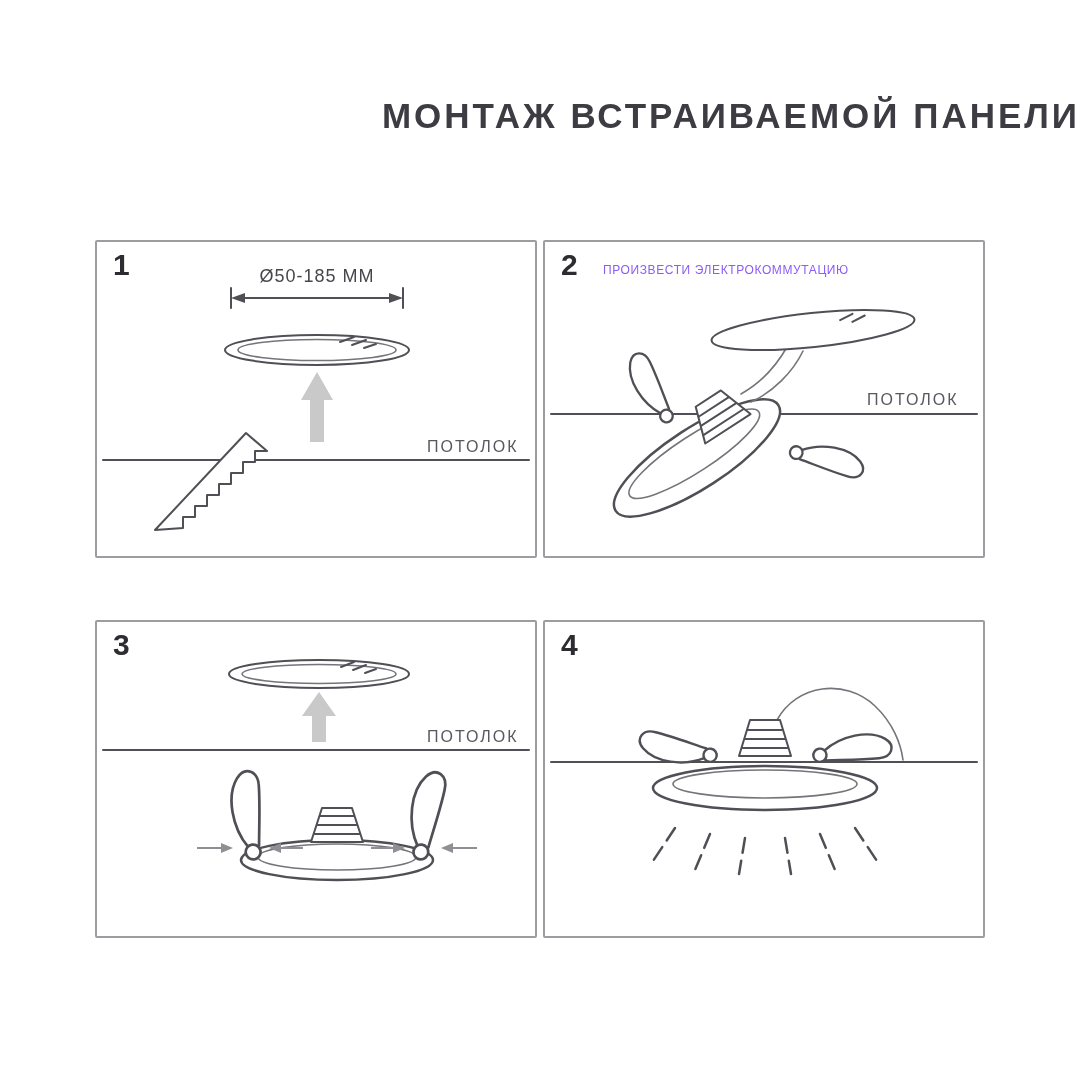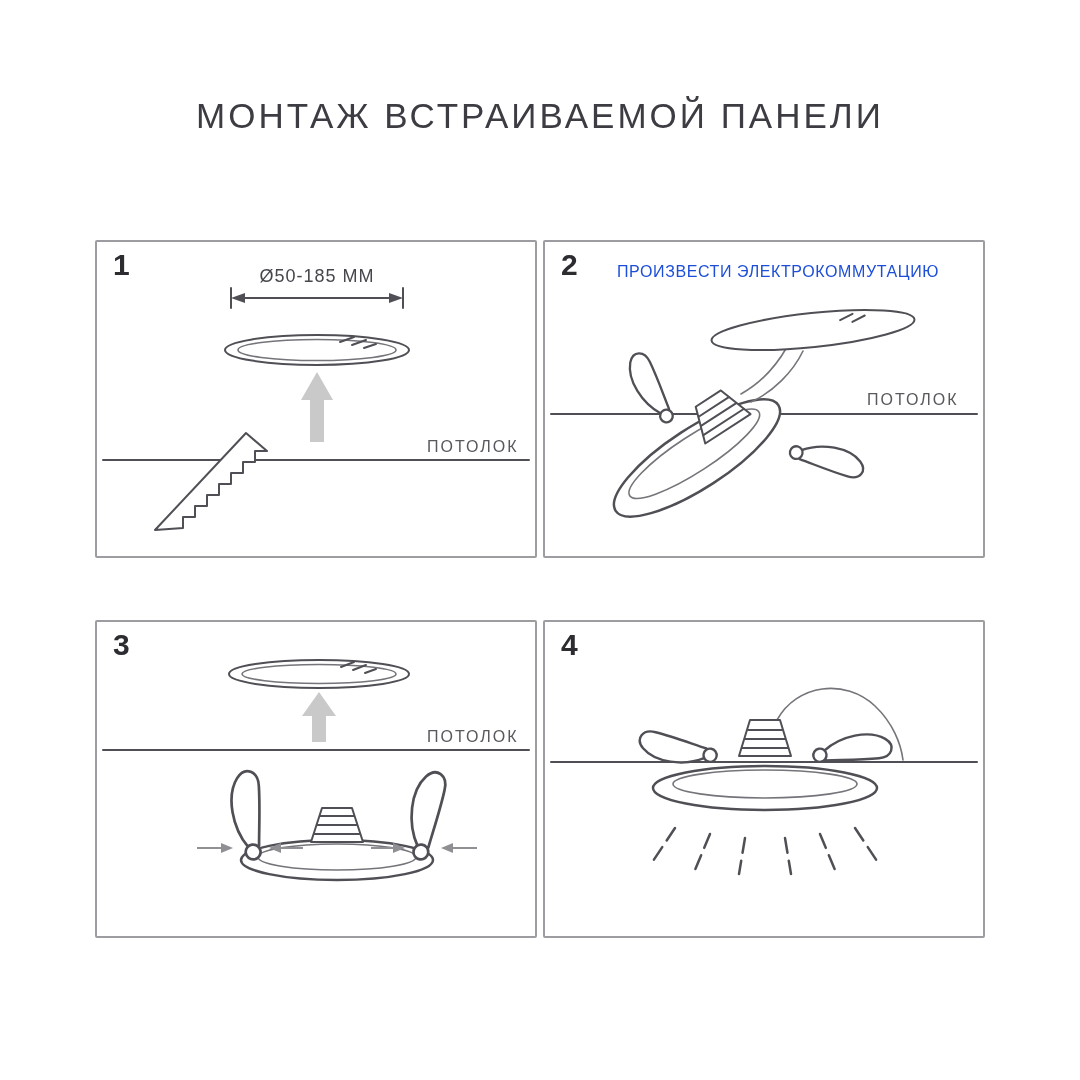--- a/index.html
+++ b/index.html
@@ -1,26 +1,26 @@
 <!DOCTYPE html>
 <html><head>
 <meta charset="utf-8">
 <style>
   html,body{margin:0;padding:0;background:#fff;}
   .page{position:relative;width:1080px;height:1080px;background:#ffffff;
         font-family:"Liberation Sans",sans-serif;overflow:hidden;}
-  .title{position:absolute;left:0;top:96px;width:100%;text-align:center;
-         font-size:35px;font-weight:400;letter-spacing:3px;color:#3c3c42;}
+  .title{position:absolute;left:0;top:96px;width:100%;text-align:right;
+         font-size:35px;font-weight:700;letter-spacing:3px;color:#3c3c42;}
   .panel{position:absolute;width:442px;height:318px;border:2px solid #9c9ca1;
          background:#fff;box-sizing:border-box;border-radius:2px;}
   #p1{left:95px;top:240px;} #p2{left:543px;top:240px;}
   #p3{left:95px;top:620px;} #p4{left:543px;top:620px;}
   .num{position:absolute;left:16px;top:6px;font-size:30px;font-weight:700;color:#2c2c31;z-index:2;}
-  .cap-top{position:absolute;left:72px;top:21px;font-size:16px;letter-spacing:.6px;
-           color:#1d4ed8;z-index:2;}
+  .cap-top{position:absolute;left:58px;top:21px;font-size:12px;letter-spacing:.6px;
+           color:#8b5cf6;z-index:2;}
   .cap-bottom{position:absolute;left:0;right:0;bottom:10px;text-align:center;
               font-size:12px;letter-spacing:.4px;color:#4a4a50;z-index:2;}
   .art{position:absolute;left:0;top:0;width:100%;height:100%;}
   
   .ln{stroke:#4f4f55;stroke-width:2;fill:none;stroke-linecap:round;}
   .thin{stroke:#74747a;stroke-width:1.6;fill:none;stroke-linecap:round;}
   .shape{fill:#ffffff;stroke:#4f4f55;stroke-width:2;stroke-linejoin:round;}
   .shape2{fill:#ffffff;stroke:#4f4f55;stroke-width:2.5;stroke-linejoin:round;}
   .fillln{fill:#4f4f55;stroke:none;}
   .gray{fill:#c9c9c9;stroke:none;}

